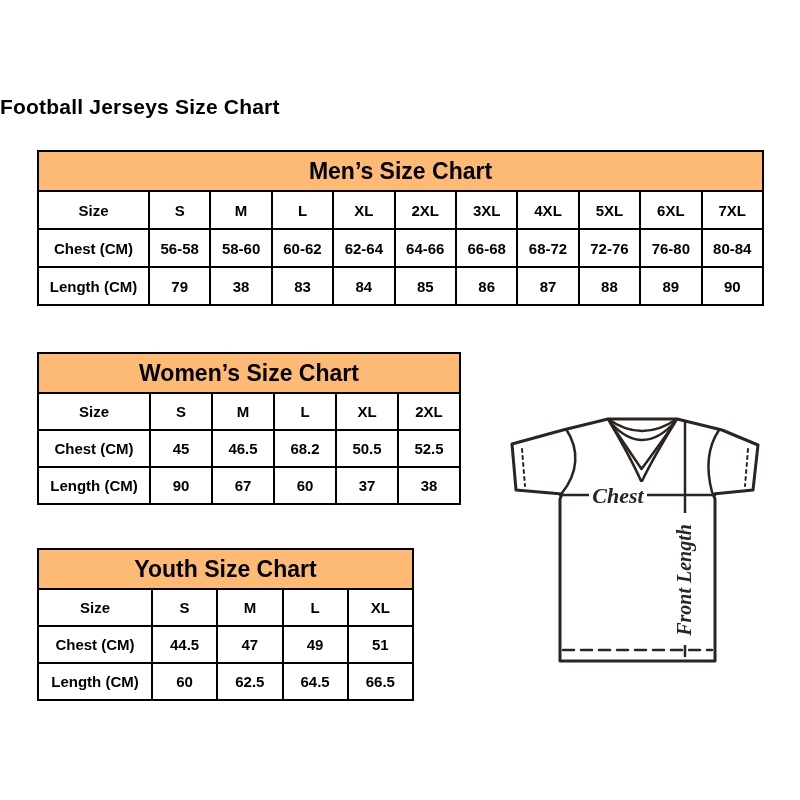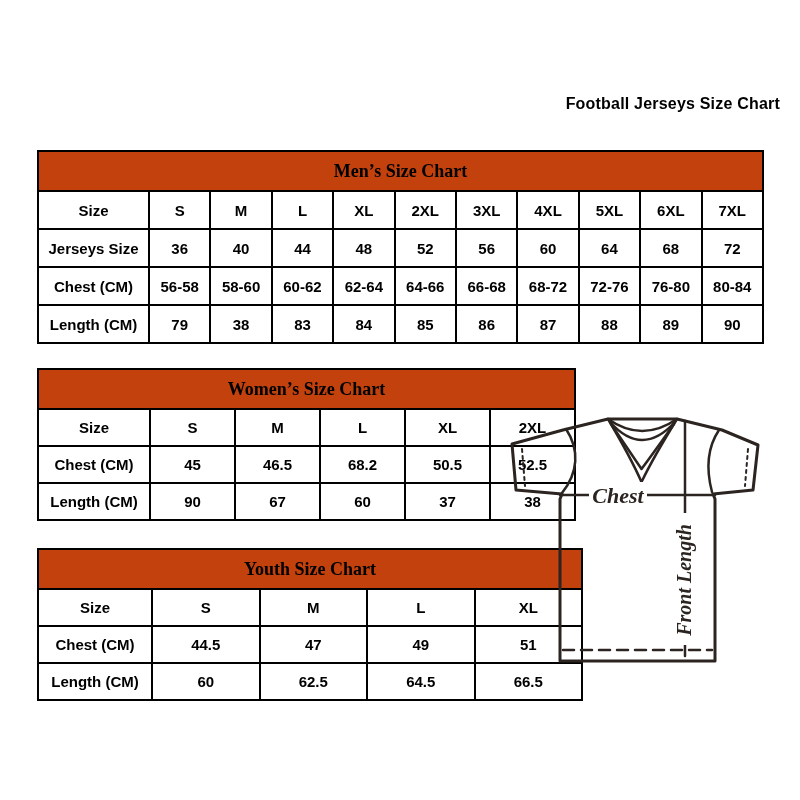--- a/index.html
+++ b/index.html
@@ -11,49 +11,48 @@
     font-family: "Liberation Sans", "DejaVu Sans", sans-serif;
     color: #000000;
     overflow: hidden;
   }
   .title {
     position: absolute;
     top: 95px;
     left: 0;
     width: 780px;
     margin: 0;
-    text-align: right;
-    font-size: 16px;
+    text-align: left;
+    font-size: 21px;
     font-weight: bold;
     letter-spacing: 0.2px;
   }
   table.size-table {
     position: absolute;
     border-collapse: collapse;
     table-layout: fixed;
     background: #ffffff;
   }
   table.size-table th, table.size-table td {
     border: 2px solid #000000;
     text-align: center;
     vertical-align: middle;
     font-weight: bold;
     font-size: 15px;
     padding: 0;
     overflow: hidden;
   }
   table.size-table tr.chart-title-row th {
-    background: #c2410c;
-    font-size: 18px;
+    background: #fdba74;
+    font-size: 23px;
     height: 38px;
-    font-family: Liberation Serif, serif;
   }
   table.mens   { left: 37px; top: 150px; width: 727px; }
-  table.womens { left: 37px; top: 368px; width: 539px; }
-  table.youth  { left: 37px; top: 548px; width: 546px; }
+  table.womens { left: 37px; top: 352px; width: 424px; }
+  table.youth  { left: 37px; top: 548px; width: 377px; }
   table.mens tr   { height: 38px; }
   table.womens tr { height: 37px; }
   table.youth tr  { height: 37px; }
   table.mens   col.label-col { width: 111px; }
   table.womens col.label-col { width: 112px; }
   table.youth  col.label-col { width: 114px; }
   .jersey-wrap {
     position: absolute;
     left: 505px;
     top: 413px;
@@ -91,33 +90,20 @@
           <td>L</td>
           <td>XL</td>
           <td>2XL</td>
           <td>3XL</td>
           <td>4XL</td>
           <td>5XL</td>
           <td>6XL</td>
           <td>7XL</td>
         </tr>
         <tr>
-          <th>Jerseys Size</th>
-          <td>36</td>
-          <td>40</td>
-          <td>44</td>
-          <td>48</td>
-          <td>52</td>
-          <td>56</td>
-          <td>60</td>
-          <td>64</td>
-          <td>68</td>
-          <td>72</td>
-        </tr>
-        <tr>
           <th>Chest (CM)</th>
           <td>56-58</td>
           <td>58-60</td>
           <td>60-62</td>
           <td>62-64</td>
           <td>64-66</td>
           <td>66-68</td>
           <td>68-72</td>
           <td>72-76</td>
           <td>76-80</td>

